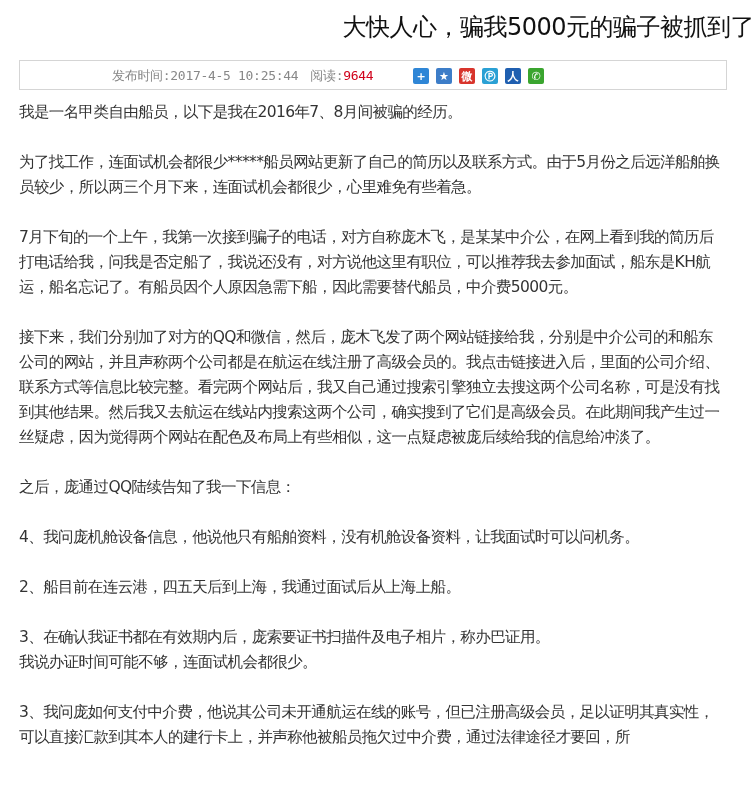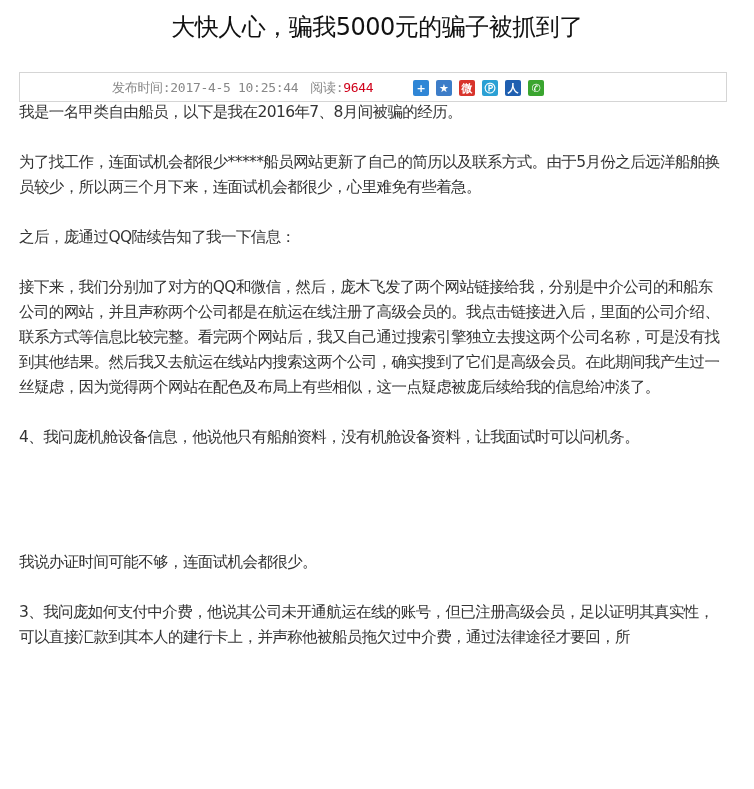--- a/index.html
+++ b/index.html
@@ -8,34 +8,34 @@
     background: #ffffff;
   }
   body {
     width: 754px;
     height: 789px;
     overflow: hidden;
     font-family: "DejaVu Sans", "Liberation Sans", sans-serif;
     color: #333333;
   }
   .title {
-    text-align: center;
+    text-align: right;
     font-size: 24px;
     color: #111111;
     margin: 0;
     padding-top: 10px;
     height: 40px;
     line-height: 34px;
     font-weight: normal;
     letter-spacing: -0.5px;
   }
   .meta-bar {
     position: absolute;
     left: 19px;
-    top: 72px;
+    top: 60px;
     width: 708px;
     height: 30px;
     border: 1px solid #d5d5d5;
     box-sizing: border-box;
     font-size: 13px;
     color: #888888;
     font-family: "DejaVu Sans Mono", "Liberation Mono", monospace;
   }
   .meta-text {
     position: absolute;
@@ -99,19 +99,20 @@
     <span class="share-icon" style="background: rgb(216, 52, 44);">微</span>
     <span class="share-icon" style="background: rgb(42, 160, 212);">Ⓟ</span>
     <span class="share-icon" style="background: rgb(31, 95, 176);">人</span>
     <span class="share-icon" style="background: rgb(58, 165, 47);">✆</span>
   </div>
 </div>
 
 <div class="content">
   <p><span>我是一名甲类自由船员，以下是我在2016年7、8月间被骗的经历。</span></p>
   <p><span>为了找工作，连面试机会都很少*****船员网站更新了自己的简历以及联系方式。由于5月份之后远洋船舶换员较少，所以两三个月下来，连面试机会都很少，心里难免有些着急。</span></p>
+  <p><span>7月下旬的一个上午，我第一次接到骗子的电话，对方自称庞木飞，是某某中介公，在网上看到我的简历后打电话给我，问我是否定船了，我说还没有，对方说他这里有职位，可以推荐我去参加面试，船东是KH航运，船名忘记了。有船员因个人原因急需下船，因此需要替代船员，中介费5000元。</span></p>
+  <p><span>接下来，我们分别加了对方的QQ和微信，然后，庞木飞发了两个网站链接给我，分别是中介公司的和船东公司的网站，并且声称两个公司都是在航运在线注册了高级会员的。我点击链接进入后，里面的公司介绍、联系方式等信息比较完整。看完两个网站后，我又自己通过搜索引擎独立去搜这两个公司名称，可是没有找到其他结果。然后我又去航运在线站内搜索这两个公司，确实搜到了它们是高级会员。在此期间我产生过一丝疑虑，因为觉得两个网站在配色及布局上有些相似，这一点疑虑被庞后续给我的信息给冲淡了。</span></p>
   <p><span>之后，庞通过QQ陆续告知了我一下信息：</span></p>
-  <p><span>接下来，我们分别加了对方的QQ和微信，然后，庞木飞发了两个网站链接给我，分别是中介公司的和船东公司的网站，并且声称两个公司都是在航运在线注册了高级会员的。我点击链接进入后，里面的公司介绍、联系方式等信息比较完整。看完两个网站后，我又自己通过搜索引擎独立去搜这两个公司名称，可是没有找到其他结果。然后我又去航运在线站内搜索这两个公司，确实搜到了它们是高级会员。在此期间我产生过一丝疑虑，因为觉得两个网站在配色及布局上有些相似，这一点疑虑被庞后续给我的信息给冲淡了。</span></p>
   <p><span>4、我问庞机舱设备信息，他说他只有船舶资料，没有机舱设备资料，让我面试时可以问机务。</span></p>
-  <p><br></p>
-  <p><br><span>我说办证时间可能不够，连面试机会都很少。</span></p>
+  <p><span>2、船目前在连云港，四五天后到上海，我通过面试后从上海上船。</span><br></p>
+  <p><span>3、在确认我证书都在有效期内后，庞索要证书扫描件及电子相片，称办巴证用。</span><br><span>我说办证时间可能不够，连面试机会都很少。</span></p>
   <p><span>3、我问庞如何支付中介费，他说其公司未开通航运在线的账号，但已注册高级会员，足以证明其真实性，可以直接汇款到其本人的建行卡上，并声称他被船员拖欠过中介费，通过法律途径才要回，所</span></p>
 </div>
 
 </body></html>

